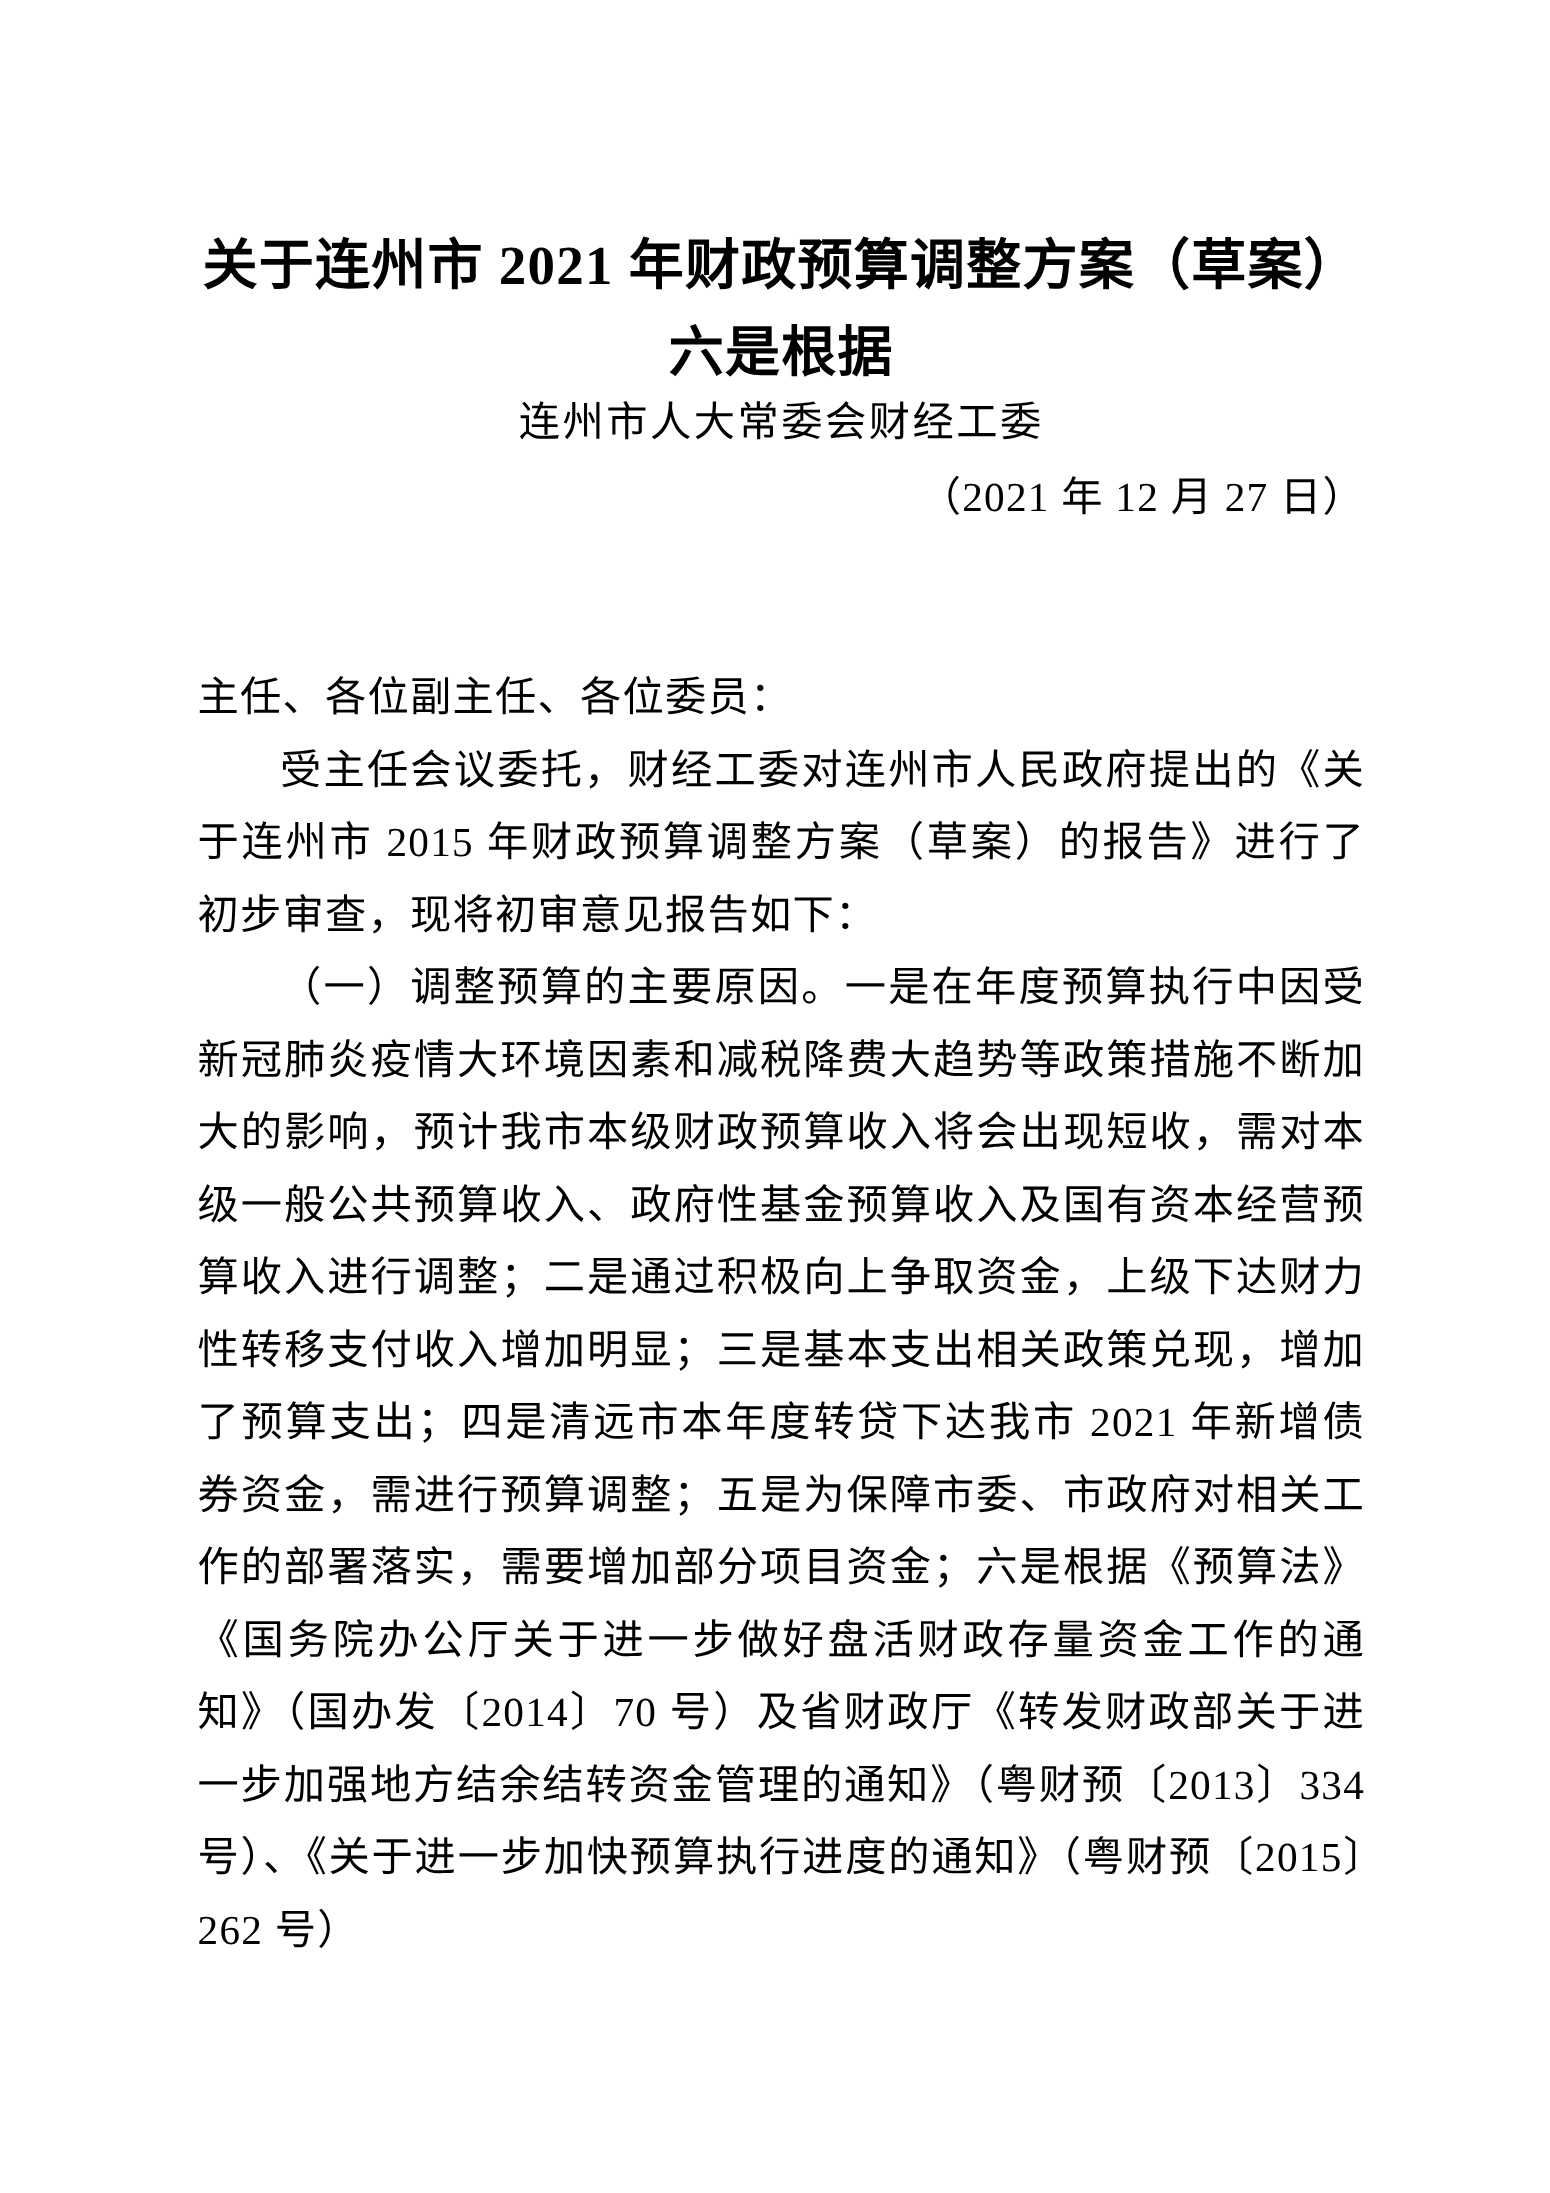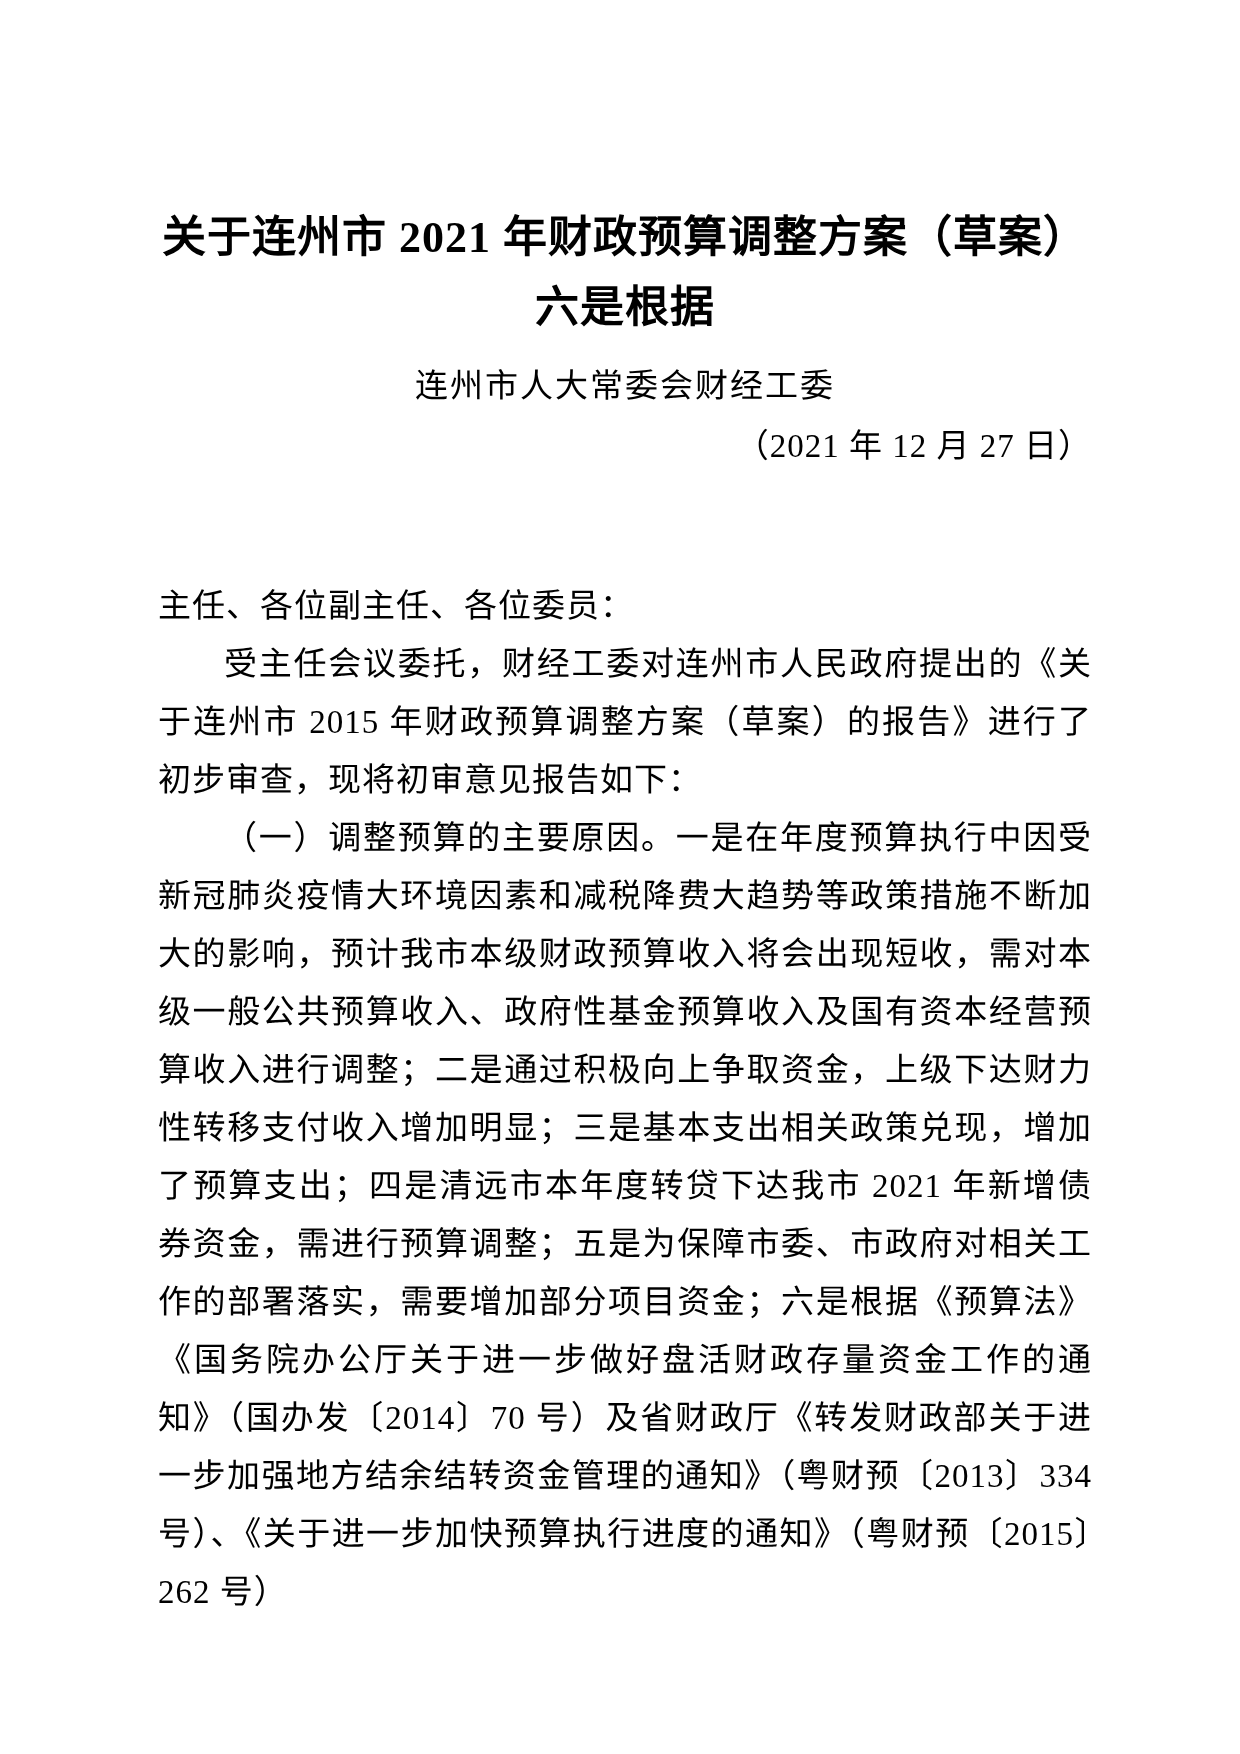--- a/index.html
+++ b/index.html
@@ -14,35 +14,34 @@
     height: 1754px;
     background: #ffffff;
     overflow: hidden;
     font-family: "Liberation Serif", serif;
     color: #000000;
   }
 
   .content {
     position: absolute;
     left: 158px;
-    top: 203px;
+    top: 178px;
     width: 934px;
   }
 
   .doc-title {
     font-family: "Liberation Serif", serif;
     font-weight: 700;
     font-size: 44px;
     line-height: 70px;
     text-align: center;
     letter-spacing: 1px;
   }
 
   .doc-author {
-    margin-top: 22px;
     font-size: 33px;
     line-height: 42px;
     text-align: center;
     letter-spacing: 2px;
   }
 
   .doc-date {
     margin-top: 18px;
     font-size: 33px;
     line-height: 42px;

